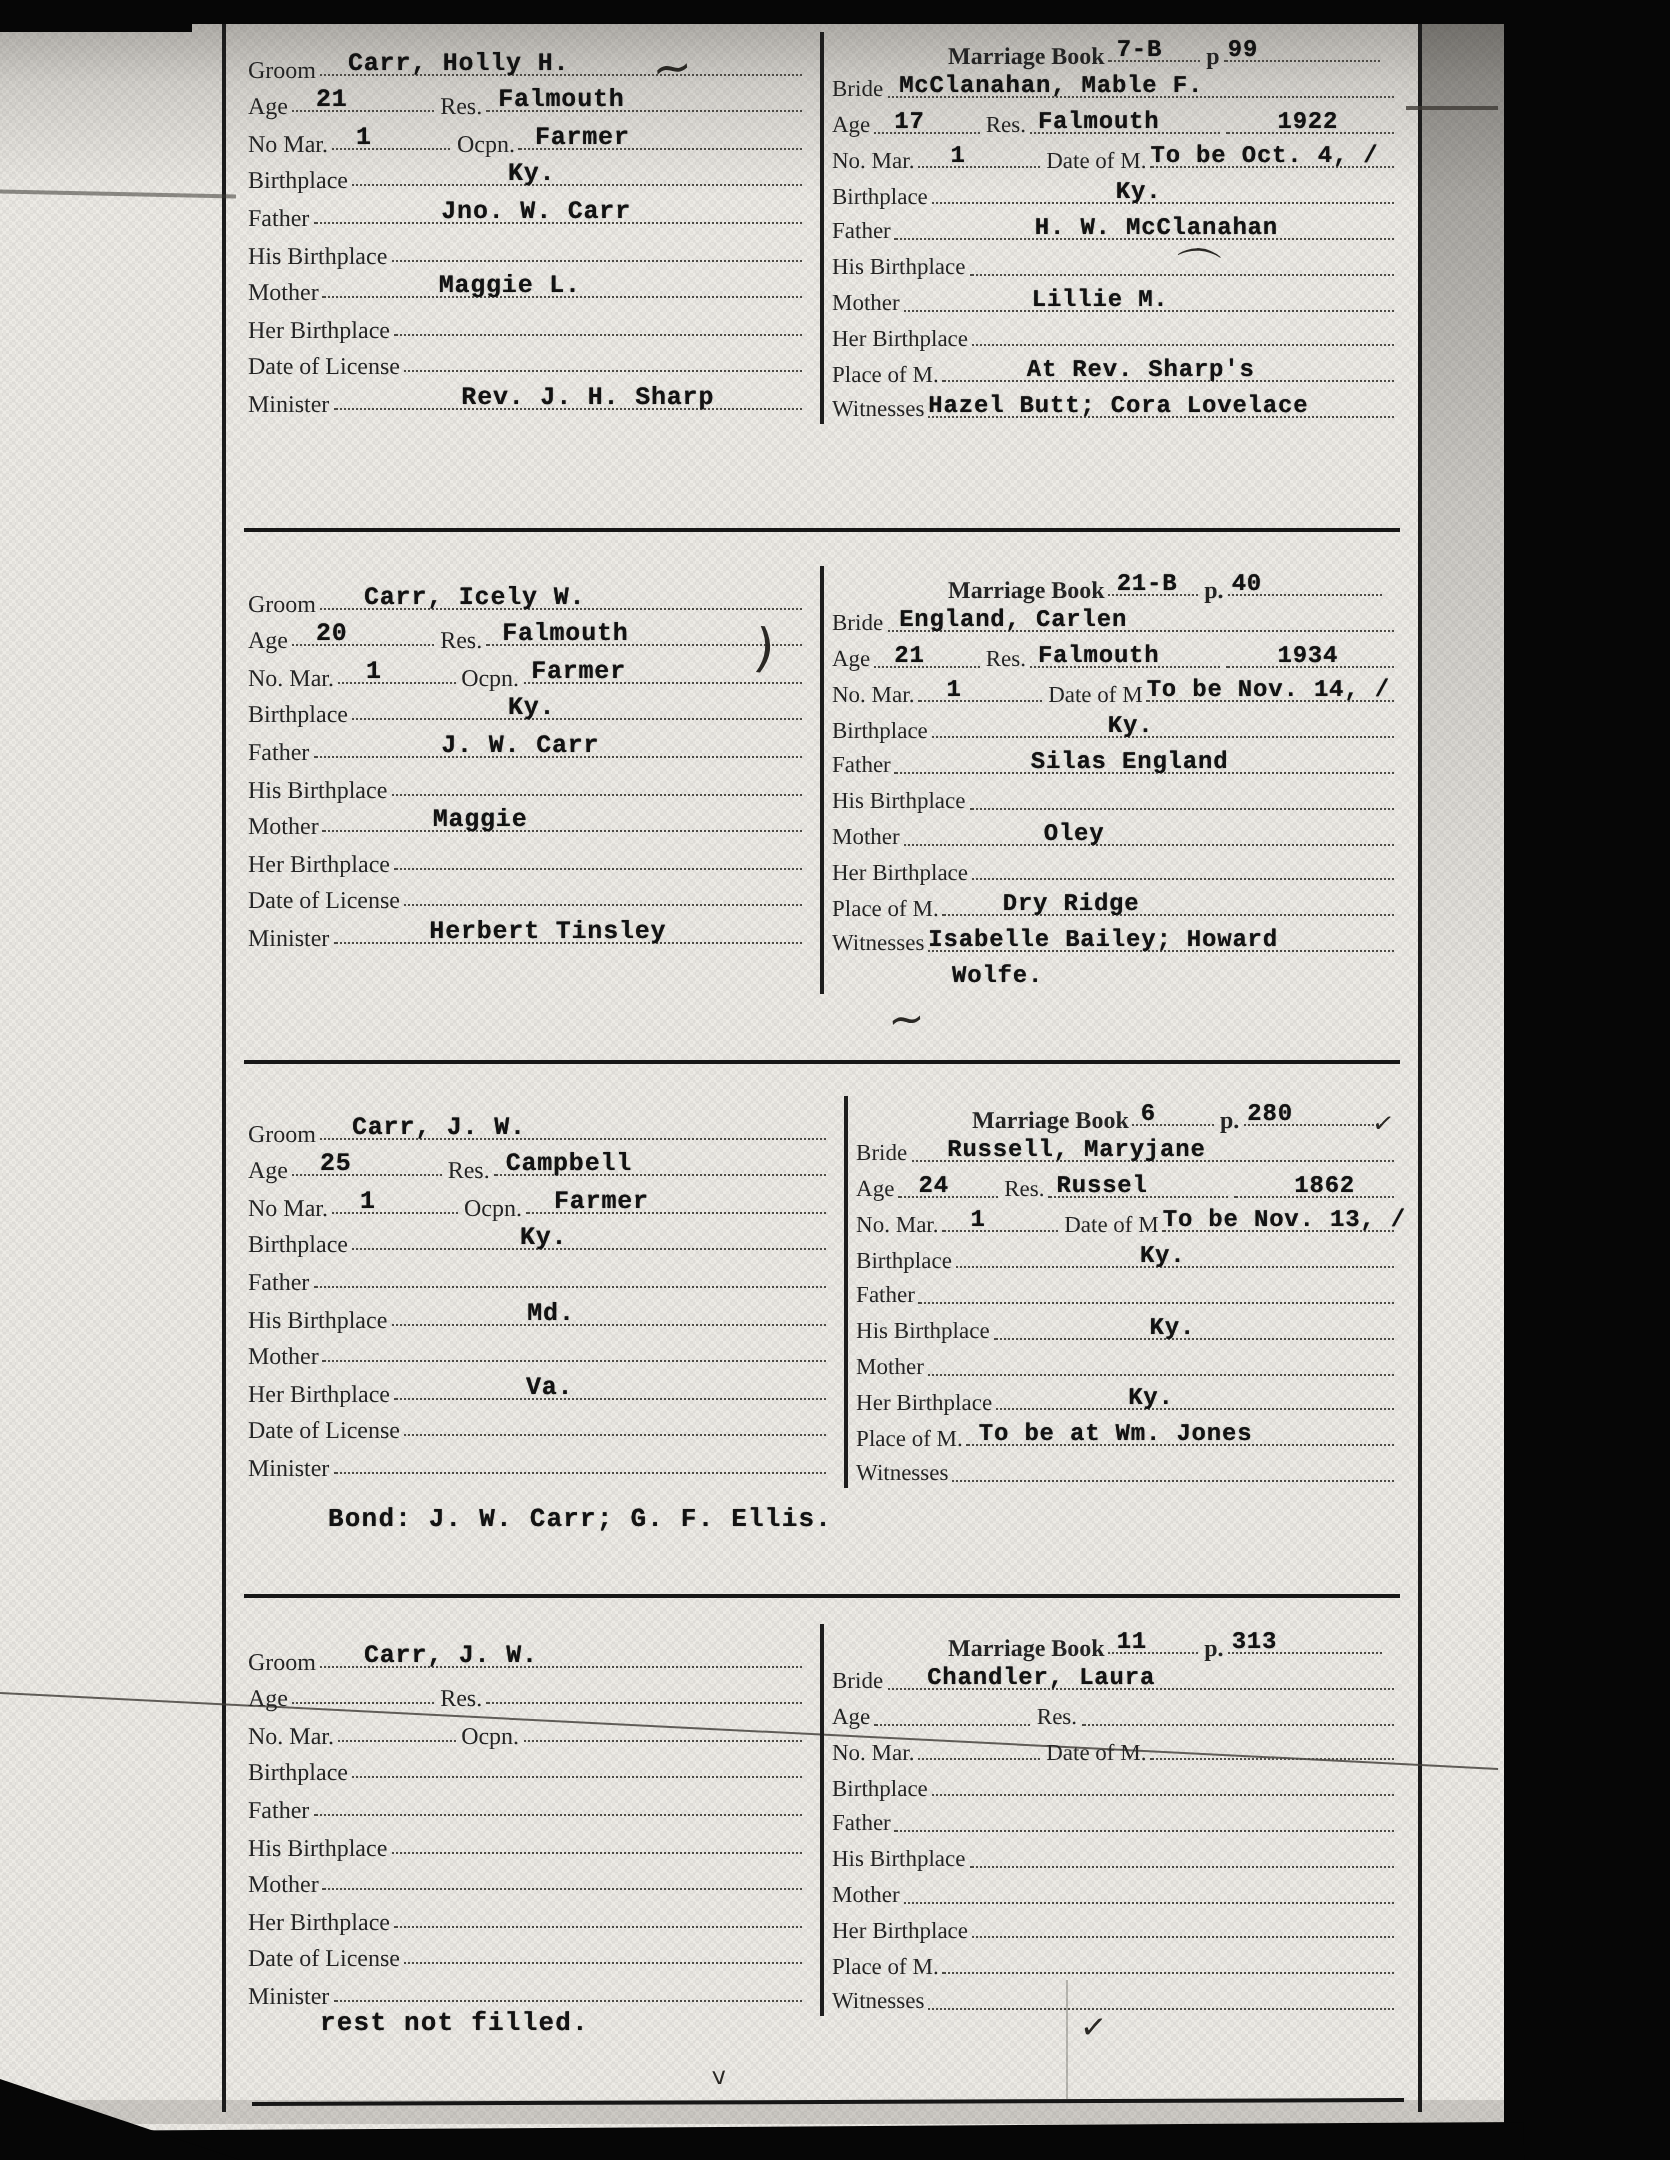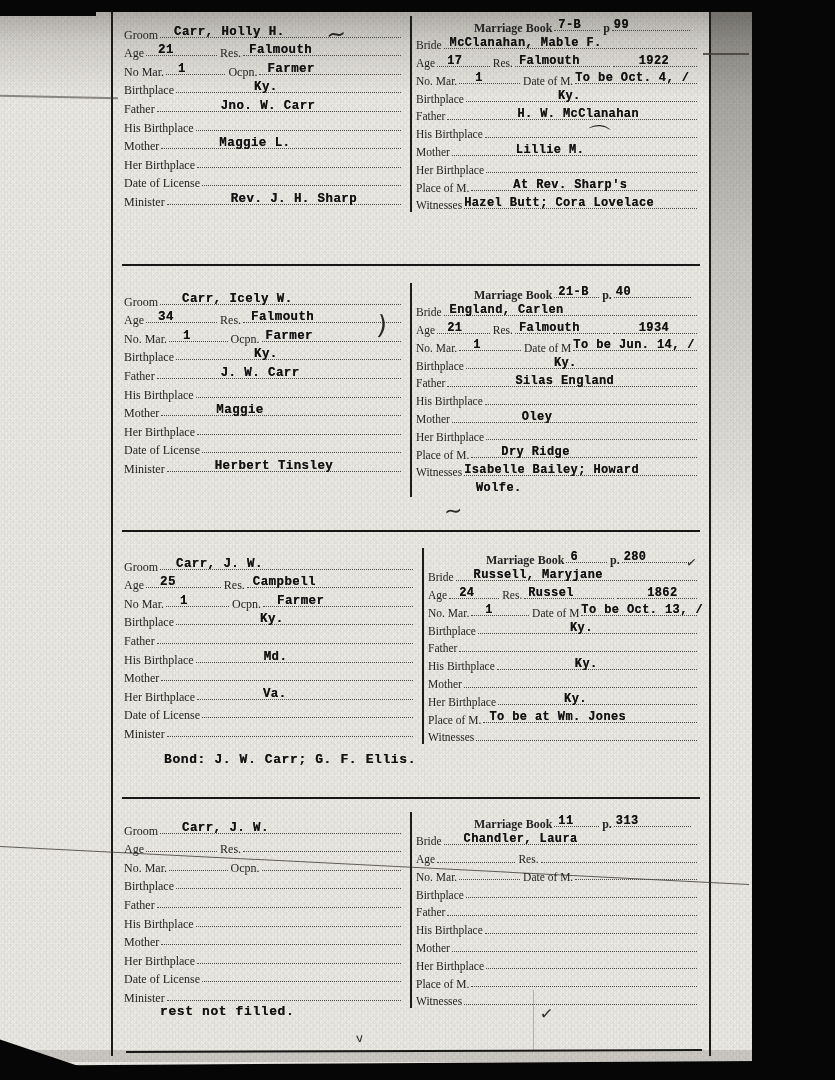--- a/index.html
+++ b/index.html
@@ -222,21 +222,21 @@
       <div class="col-left">
         <div class="row">
           <span class="lbl">Groom</span>
           <span class="leader" style="flex-grow: 1;">
             <span class="val" style="left: 22px;">Carr, Icely W.</span>
           </span>
         </div>
         <div class="row">
           <span class="lbl">Age</span>
           <span class="leader" style="flex-grow: 0.45;">
-            <span class="val" style="left: 12px;">34</span>
+            <span class="val" style="left: 12px;">20</span>
           </span>
           <span class="lbl">Res.</span>
           <span class="leader" style="flex-grow: 1;">
             <span class="val" style="left: 8px;">Falmouth</span>
           </span>
         </div>
         <div class="row">
           <span class="lbl">No. Mar.</span>
           <span class="leader" style="flex-grow: 0.42;">
             <span class="val" style="left: 14px;">1</span>
@@ -314,21 +314,21 @@
             <span class="val" style="left: 26px;">1934</span>
           </span>
         </div>
         <div class="row">
           <span class="lbl">No. Mar.</span>
           <span class="leader" style="flex-grow: 0.5;">
             <span class="val" style="left: 14px;">1</span>
           </span>
           <span class="lbl">Date of M</span>
           <span class="leader" style="flex-grow: 1;">
-            <span class="val" style="left: 0px;">To be Jun. 14, /</span>
+            <span class="val" style="left: 0px;">To be Nov. 14, /</span>
           </span>
         </div>
         <div class="row">
           <span class="lbl">Birthplace</span>
           <span class="leader" style="flex-grow: 1;">
             <span class="val" style="left: 88px;">Ky.</span>
           </span>
         </div>
         <div class="row">
           <span class="lbl">Father</span>
@@ -464,21 +464,21 @@
             <span class="val" style="left: 30px;">1862</span>
           </span>
         </div>
         <div class="row">
           <span class="lbl">No. Mar.</span>
           <span class="leader" style="flex-grow: 0.5;">
             <span class="val" style="left: 14px;">1</span>
           </span>
           <span class="lbl">Date of M</span>
           <span class="leader" style="flex-grow: 1;">
-            <span class="val" style="left: 0px;">To be Oct. 13, /</span>
+            <span class="val" style="left: 0px;">To be Nov. 13, /</span>
           </span>
         </div>
         <div class="row">
           <span class="lbl">Birthplace</span>
           <span class="leader" style="flex-grow: 1;">
             <span class="val" style="left: 92px;">Ky.</span>
           </span>
         </div>
         <div class="row">
           <span class="lbl">Father</span>

